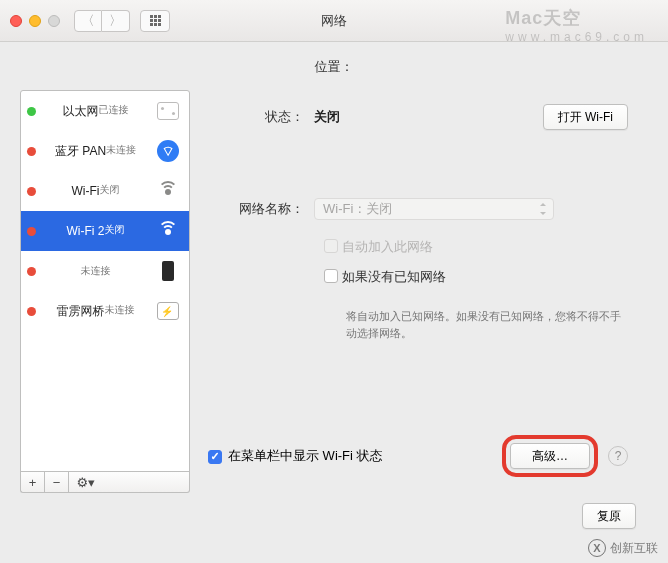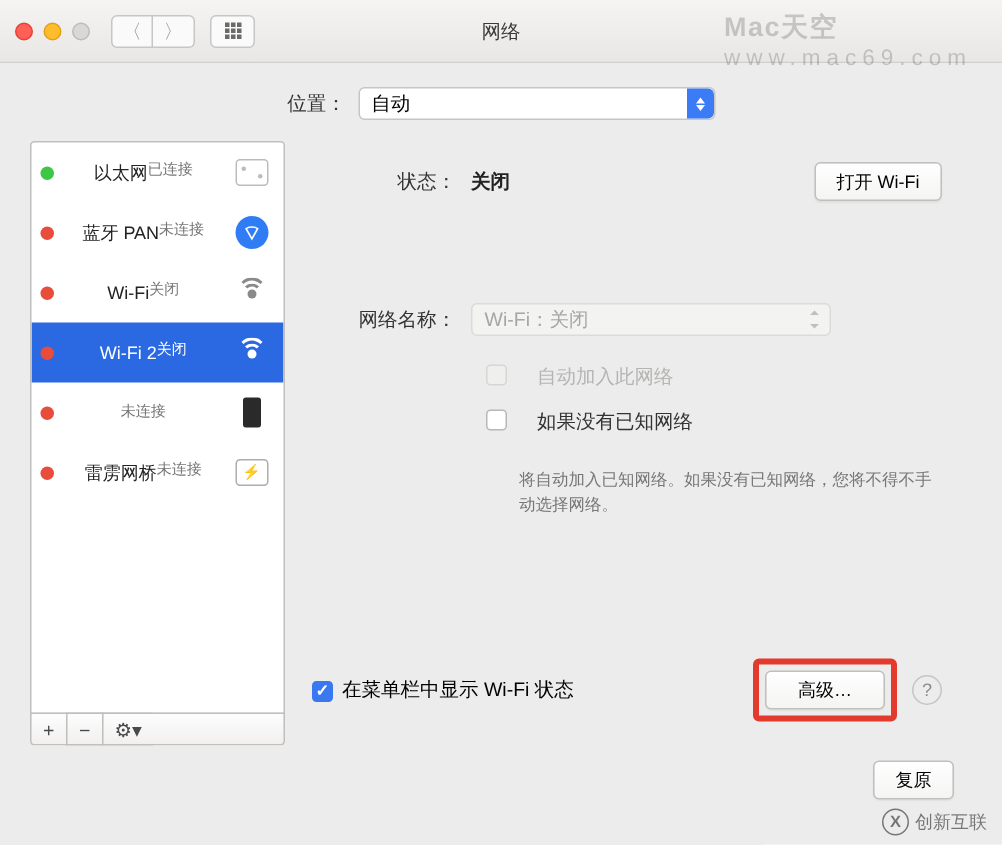--- a/index.html
+++ b/index.html
@@ -67,38 +67,38 @@
 .row { display: flex; align-items: center; margin-bottom: 18px; }
 .lbl-col { width: 106px; text-align: right; padding-right: 10px; font-size: 13px; color: #333; }
 .val { font-size: 13px; font-weight: 600; color: #222; }
 .btn { height: 26px; padding: 0 14px; background: linear-gradient(#fff,#f4f4f3); border: 1px solid #bfbfbe; border-radius: 4px; font-size: 12px; display:inline-flex; align-items:center; box-shadow: 0 1px 1px rgba(0,0,0,.05); }
 .btn-right { position: absolute; right: 20px; top: 14px; }
 
 .name-select { flex:1; max-width: 240px; height: 22px; background: #f3f3f2; border: 1px solid #dcdbda; border-radius: 4px; display:flex; align-items:center; padding: 0 22px 0 8px; color:#a7a6a5; font-size:13px; position:relative; }
 .name-select::after { content:''; position:absolute; right:7px; top:50%; margin-top:-6px; border-left:3px solid transparent; border-right:3px solid transparent; border-bottom:3px solid #bfbfbe; }
 .name-select::before { content:''; position:absolute; right:7px; top:50%; margin-top:3px; border-left:3px solid transparent; border-right:3px solid transparent; border-top:3px solid #bfbfbe; }
 
-.chk-row { display:flex; align-items:flex-start; margin-bottom: 6px; padding-left: 116px; gap: 20px; }
+.chk-row { display:flex; align-items:flex-start; margin-bottom: 6px; padding-left: 116px; gap: 4px; }
 .chk { width: 14px; height: 14px; border: 1px solid #b9b8b7; border-radius: 3px; background:#fff; flex-shrink:0; margin-top:1px; }
 .chk.disabled { background:#efefee; border-color:#d7d6d5; }
 .chk.checked { background:#3a78f2; border-color:#3a78f2; display:flex; align-items:center; justify-content:center; }
 .chk.checked::after { content:'✓'; color:#fff; font-size:11px; font-weight:bold; }
 .chk-label { font-size: 13px; color:#333; }
 .chk-label.disabled { color:#b6b5b4; }
 .chk-hint { font-size: 11px; color:#777; margin-top: 22px; padding-left: 138px; padding-right: 24px; line-height: 1.5; }
 
 .bottom-row { position:absolute; left:0; right:0; bottom:16px; display:flex; align-items:center; padding: 0 20px 0 0; }
 .bottom-chk { display:flex; align-items:center; gap: 6px; font-size:13px; }
-.hl-box { border: 4px solid #e33a2e; padding: 4px; border-radius: 4px; }
+.hl-box { border: 4px solid #e33a2e; padding: 4px; border-radius: 14px; }
 .adv-btn { min-width: 80px; justify-content:center; }
 .help-c { width: 20px; height: 20px; border: 1px solid #c6c5c4; border-radius: 50%; margin-left: 10px; display:flex; align-items:center; justify-content:center; font-size:12px; color:#8d8c8b; }
 
 .revert-row { display:flex; justify-content:flex-end; padding: 10px 32px 0 0; }
 .watermark1 { position:absolute; right:20px; top:6px; color:rgba(0,0,0,.18); font-size:18px; font-weight:bold; letter-spacing:1px; pointer-events:none; }
-.watermark1 small { display:block; font-size:15px; font-weight:normal; letter-spacing:4px; text-align:center; }
+.watermark1 small { display:block; font-size:12px; font-weight:normal; letter-spacing:4px; text-align:center; }
 .watermark2 { position:absolute; right:10px; bottom:6px; display:flex; align-items:center; gap:4px; color:rgba(0,0,0,.5); font-size:12px; pointer-events:none; }
 .watermark2 .c { width:18px; height:18px; border:1.5px solid rgba(0,0,0,.5); border-radius:50%; display:flex; align-items:center; justify-content:center; font-size:11px; font-weight:bold; }
 </style>
 </head>
 <body>
 
 <div class="titlebar">
   <div class="traffic">
     <span class="tl-close"></span>
     <span class="tl-min"></span>
@@ -123,24 +123,20 @@
   </div>
   <div class="title">网络</div>
   <div class="watermark1">
     <span>Mac天空</span><small>www.mac69.com</small>
   </div>
 </div>
 
 <div class="window-body">
   <div class="loc-row">
     <span class="loc-label">位置：</span>
-    <div class="loc-select">
-      <span>自动</span>
-      <span class="arr"></span>
-    </div>
   </div>
 
   <div class="content">
     <div>
       <div class="sidebar">
         <div class="sb-item">
           <span class="dot green"></span>
           <div class="sb-text">
               <span class="sb-name">以太网</span>
               <span class="sb-sub">已连接</span>

